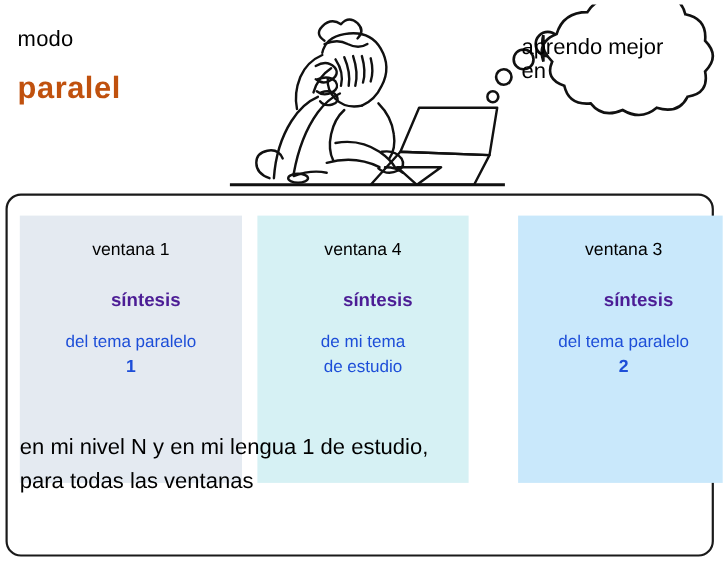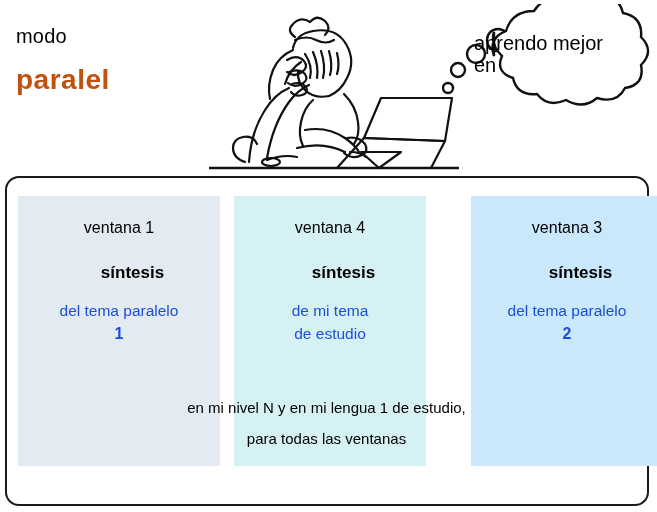--- a/index.html
+++ b/index.html
@@ -69,61 +69,61 @@
     width: 644px; height: 330px;
     border: 2.5px solid #1a1a1a;
     border-radius: 14px;
     box-sizing: border-box;
     background: #ffffff;
   }
 
   .column {
     position: absolute;
     top: 196px;
-    height: 270px;
+    height: 243px;
     box-sizing: border-box;
     padding-top: 22px;
     text-align: center;
   }
   #column-1 { left: 18px;  width: 202px; background: #E4EAF1; }
   #column-2 { left: 234px; width: 192px; background: #D6F1F4; }
   #column-3 { left: 443px; width: 192px; background: #C9E8FB; margin-left: 28px; }
 
   .col-window-label {
     font-size: 16px;
     line-height: 20px;
     color: #000000;
   }
   .col-sintesis {
     margin-top: 24px;
     font-size: 17px;
     line-height: 21px;
     font-weight: bold;
-    color: #000000;
+    color: #4c1d95;
     padding-left: 27px;
   }
   .col-detail {
     margin-top: 16px;
     font-size: 15.5px;
     line-height: 23px;
     color: #1d4ed8;
   }
   .col-detail .strong-num {
     display: block;
     font-weight: bold;
     font-size: 16px;
   }
 
   
   #caption {
     position: absolute;
     left: 18px; top: 392px;
     width: 617px;
-    text-align: center;
-    font-size: 15px;
+    text-align: left;
+    font-size: 20px;
     line-height: 31px;
     color: #000000;
     pointer-events: none;
   }
   #caption .caption-line { display: block; }
 </style>
 </head>
 <body>
 
 <div id="header-area">

